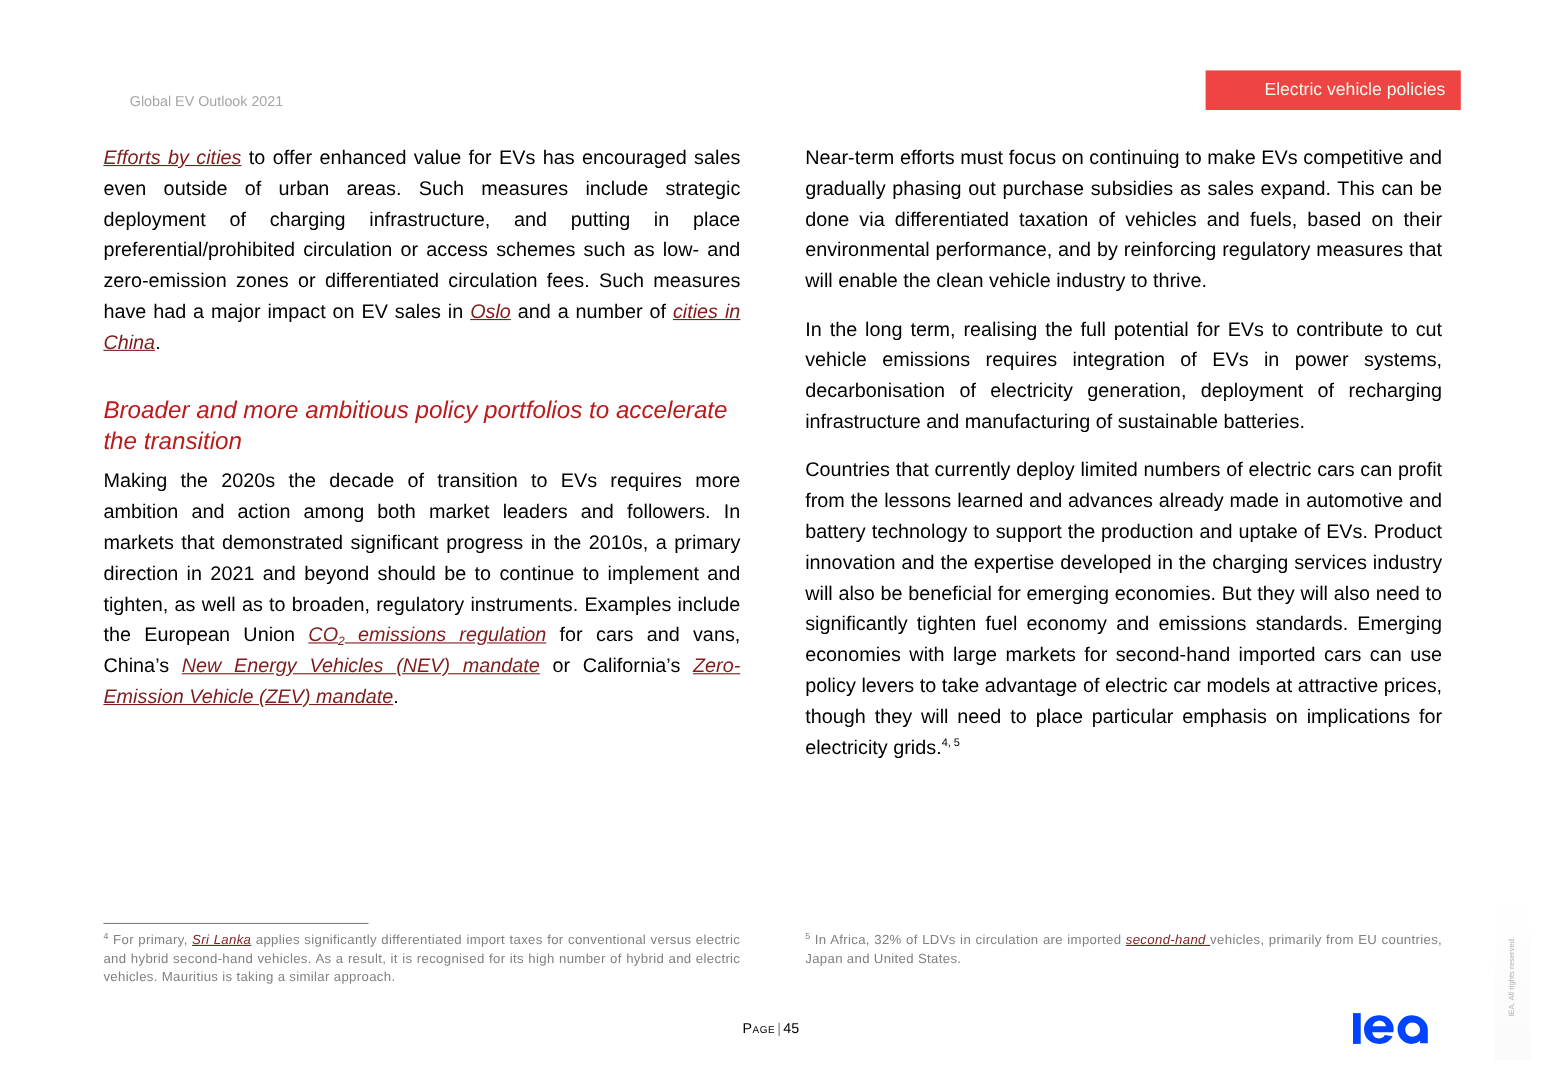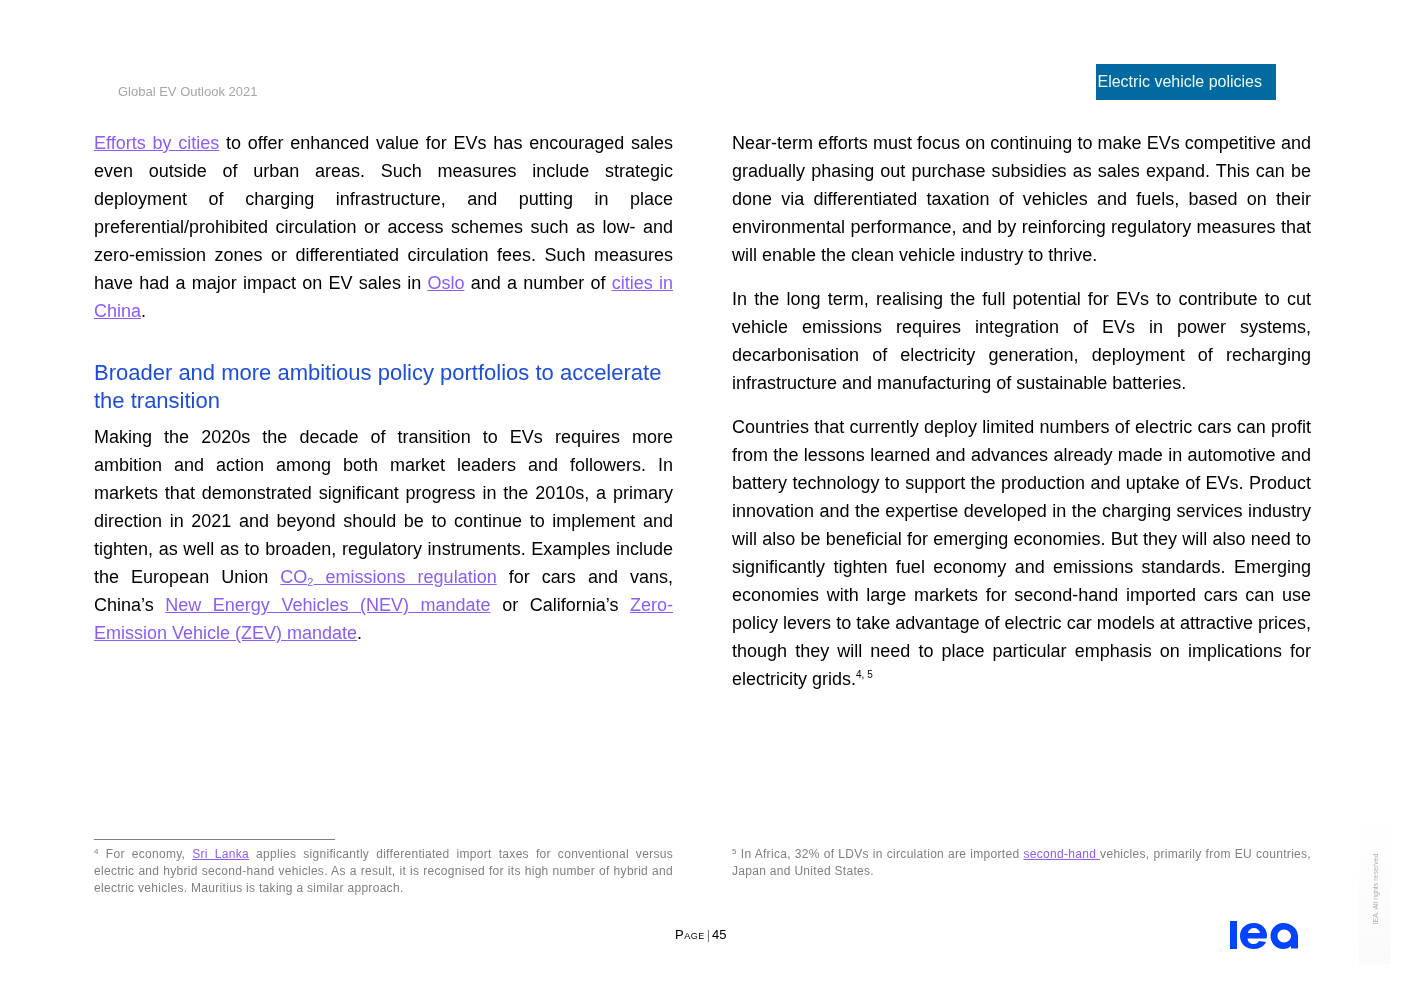--- a/index.html
+++ b/index.html
@@ -1,24 +1,24 @@
 <!DOCTYPE html>
 <html><head>
   <meta charset="utf-8">
   <style>
     html, body { margin: 0; padding: 0; }
     body { width: 1403px; height: 992px; background: #ffffff; position: relative; overflow: hidden; font-family: "Liberation Sans", sans-serif; }
     .hdr-title { position: absolute; left: 94px; top: 84px; font-size: 13px; color: #a6a6a6; margin-left: 24px; }
-    .hdr-tab { position: absolute; left: 1096px; top: 64px; width: 180px; height: 36px; background: #0369a1; color: #eafbee; font-size: 16px; line-height: 35px; text-align: right; box-sizing: border-box; padding-right: 14px; }
+    .hdr-tab { position: absolute; left: 1096px; top: 64px; width: 232px; height: 36px; background: #ef4444; color: #eafbee; font-size: 16px; line-height: 35px; text-align: right; box-sizing: border-box; padding-right: 14px; }
     .col { position: absolute; top: 129px; width: 579px; font-size: 18px; line-height: 28px; color: #000; text-align: justify; }
     .col-left { left: 94px; }
     .col-right { left: 732px; }
     .col p { margin: 0 0 16px 0; }
-    a.lnk { color: #8b5cf6; text-decoration: underline; }
-    .section-title { color: #1d4ed8; font-size: 22px; line-height: 28px; text-align: left; margin: 34px 0 8px 0; font-weight: normal; }
+    a.lnk { color: #7f1d1d; text-decoration: underline; font-style: italic; }
+    .section-title { color: #b91c1c; font-size: 22px; line-height: 28px; text-align: left; margin: 34px 0 8px 0; font-weight: normal; font-style: italic; }
     sup { font-size: 10px; line-height: 0; vertical-align: 7px; }
     sub { font-size: 11px; line-height: 0; vertical-align: -3px; }
     .fn-rule { position: absolute; left: 94px; top: 839px; width: 241px; height: 1px; background: #7f7f7f; }
     .fn { position: absolute; top: 846px; width: 579px; font-size: 12px; line-height: 17px; color: #808080; text-align: justify; letter-spacing: 0.3px; }
     .fn-left { left: 94px; }
     .fn-right { left: 732px; }
     .fn sup { font-size: 8px; vertical-align: 4px; }
     .page-num { position: absolute; left: 675px; top: 927px; font-size: 13px; color: #000; }
     .page-num .pg { font-variant: small-caps; letter-spacing: 0.5px; }
     .page-num .sep { color: #7f7f7f; margin: 0 2px; }
@@ -38,21 +38,21 @@
   <p><span>Making the 2020s the decade of transition to EVs requires more ambition and action among both market leaders and followers. In markets that demonstrated significant progress in the 2010s, a primary direction in 2021 and beyond should be to continue to implement and tighten, as well as to broaden, regulatory instruments. Examples include the European Union </span><a class="lnk" href="#"><span>CO</span><sub>2</sub><span> emissions regulation</span></a><span> for cars and vans, China’s </span><a class="lnk" href="#">New Energy Vehicles (NEV) mandate</a><span> or California’s </span><a class="lnk" href="#">Zero-Emission Vehicle (ZEV) mandate</a><span>.</span></p>
 </div>
 
 <div class="col col-right">
   <p>Near-term efforts must focus on continuing to make EVs competitive and gradually phasing out purchase subsidies as sales expand. This can be done via differentiated taxation of vehicles and fuels, based on their environmental performance, and by reinforcing regulatory measures that will enable the clean vehicle industry to thrive.</p>
   <p>In the long term, realising the full potential for EVs to contribute to cut vehicle emissions requires integration of EVs in power systems, decarbonisation of electricity generation, deployment of recharging infrastructure and manufacturing of sustainable batteries.</p>
   <p><span>Countries that currently deploy limited numbers of electric cars can profit from the lessons learned and advances already made in automotive and battery technology to support the production and uptake of EVs. Product innovation and the expertise developed in the charging services industry will also be beneficial for emerging economies. But they will also need to significantly tighten fuel economy and emissions standards. Emerging economies with large markets for second-hand imported cars can use policy levers to take advantage of electric car models at attractive prices, though they will need to place particular emphasis on implications for electricity grids.</span><sup>4, 5</sup></p>
 </div>
 
 <div class="fn-rule"></div>
-<div class="fn fn-left"><sup>4</sup><span> For economy, </span><a class="lnk" href="#">Sri Lanka</a><span> applies significantly differentiated import taxes for conventional versus electric and hybrid second-hand vehicles. As a result, it is recognised for its high number of hybrid and electric vehicles. Mauritius is taking a similar approach.</span></div>
+<div class="fn fn-left"><sup>4</sup><span> For primary, </span><a class="lnk" href="#">Sri Lanka</a><span> applies significantly differentiated import taxes for conventional versus electric and hybrid second-hand vehicles. As a result, it is recognised for its high number of hybrid and electric vehicles. Mauritius is taking a similar approach.</span></div>
 <div class="fn fn-right"><sup>5</sup><span> In Africa, 32% of LDVs in circulation are imported </span><a class="lnk" href="#">second-hand </a><span>vehicles, primarily from EU countries, Japan and United States.</span></div>
 
 <div class="page-num"><span class="pg">Page</span><span class="sep">|</span><span>45</span></div>
 
 <div class="logo">
   <svg width="78" height="34" viewBox="0 0 78 34">
     <rect x="0" y="3" width="7" height="28" fill="#0044ff"></rect>
     <path d="M24 5 C15 5 10 11 10 18 C10 25 15 31 24 31 C30 31 34 28 36 24 L29 23 C28 25 26 26 24 26 C20 26 18 24 17.5 20.5 L36.5 20.5 C36.8 19.5 37 18.5 37 17.5 C37 10.5 31.5 5 24 5 Z M17.8 15 C18.5 12 21 10 24 10 C27 10 29.5 12 30 15 Z" fill="#0044ff"></path>
     <path d="M53 5 C46 5 40.5 11 40.5 18 C40.5 25 46 31 53 31 C56.5 31 59 30 61 28 L61 30.5 L68 30.5 L68 18 C68 11 61.5 5 53 5 Z M54 11.5 C58 11.5 61 14.5 61 18 C61 21.5 58 24.5 54 24.5 C50 24.5 47.5 21.5 47.5 18 C47.5 14.5 50 11.5 54 11.5 Z" fill="#0044ff"></path>
   </svg>

